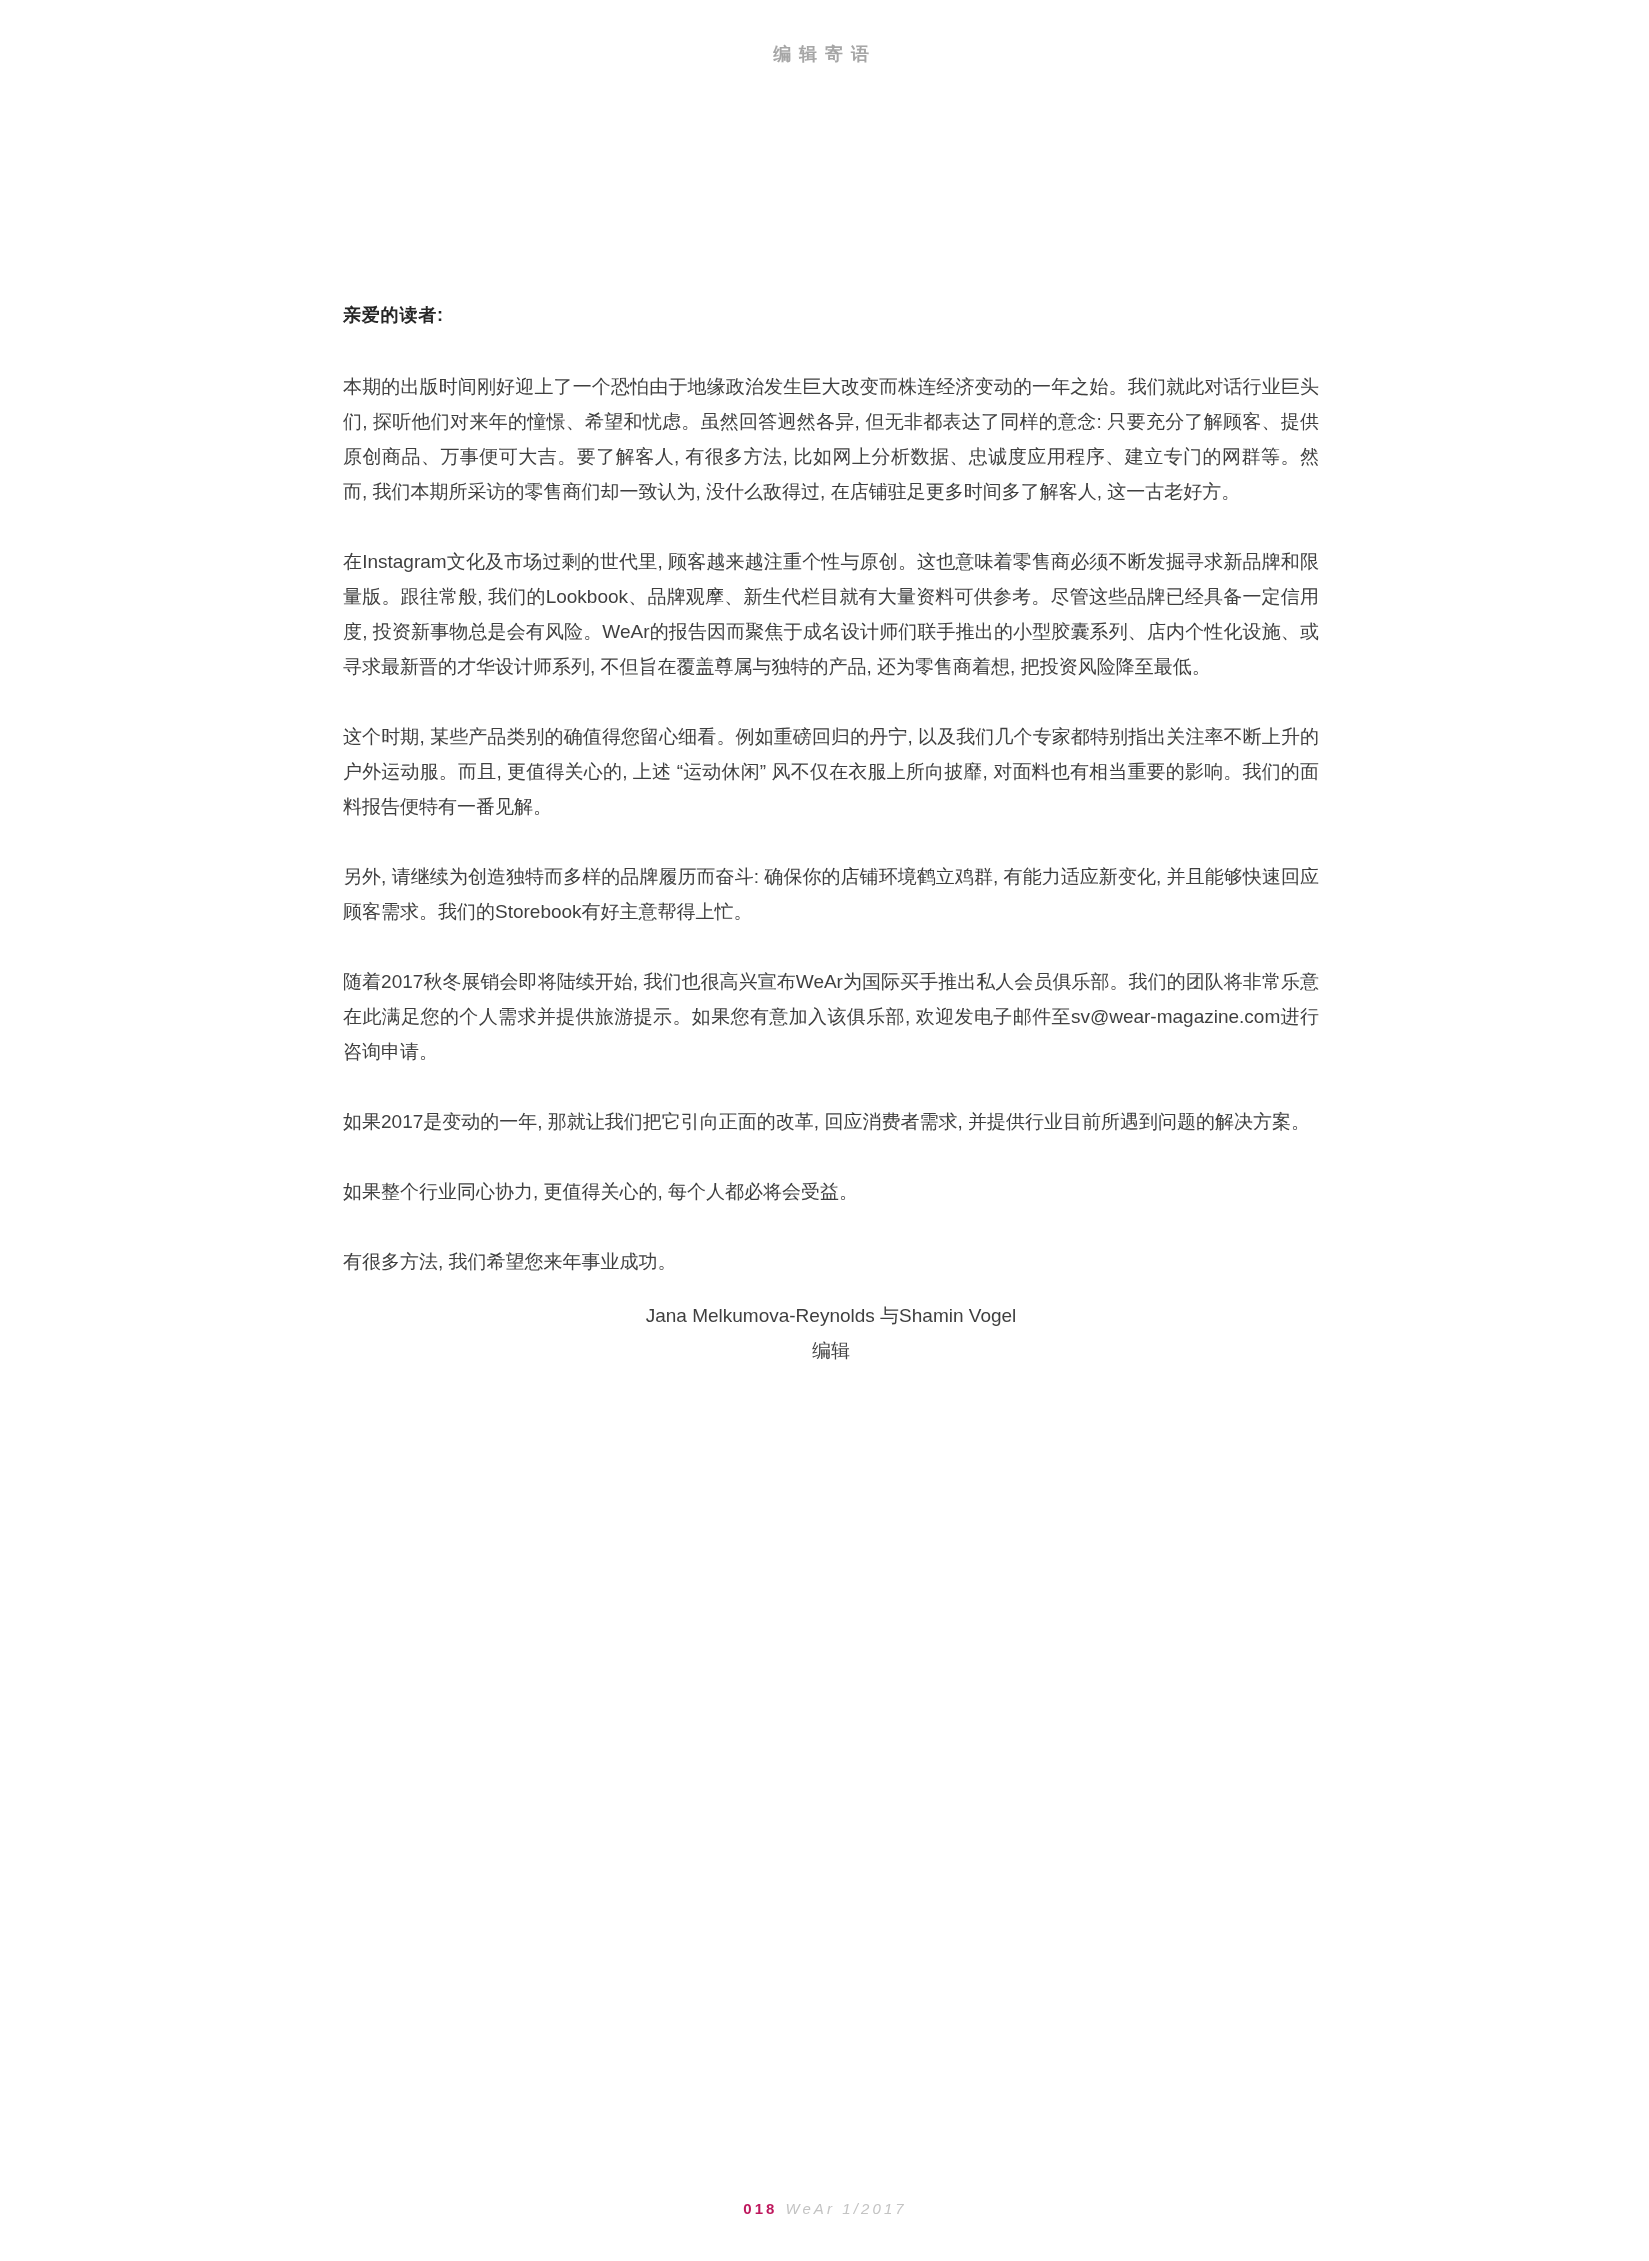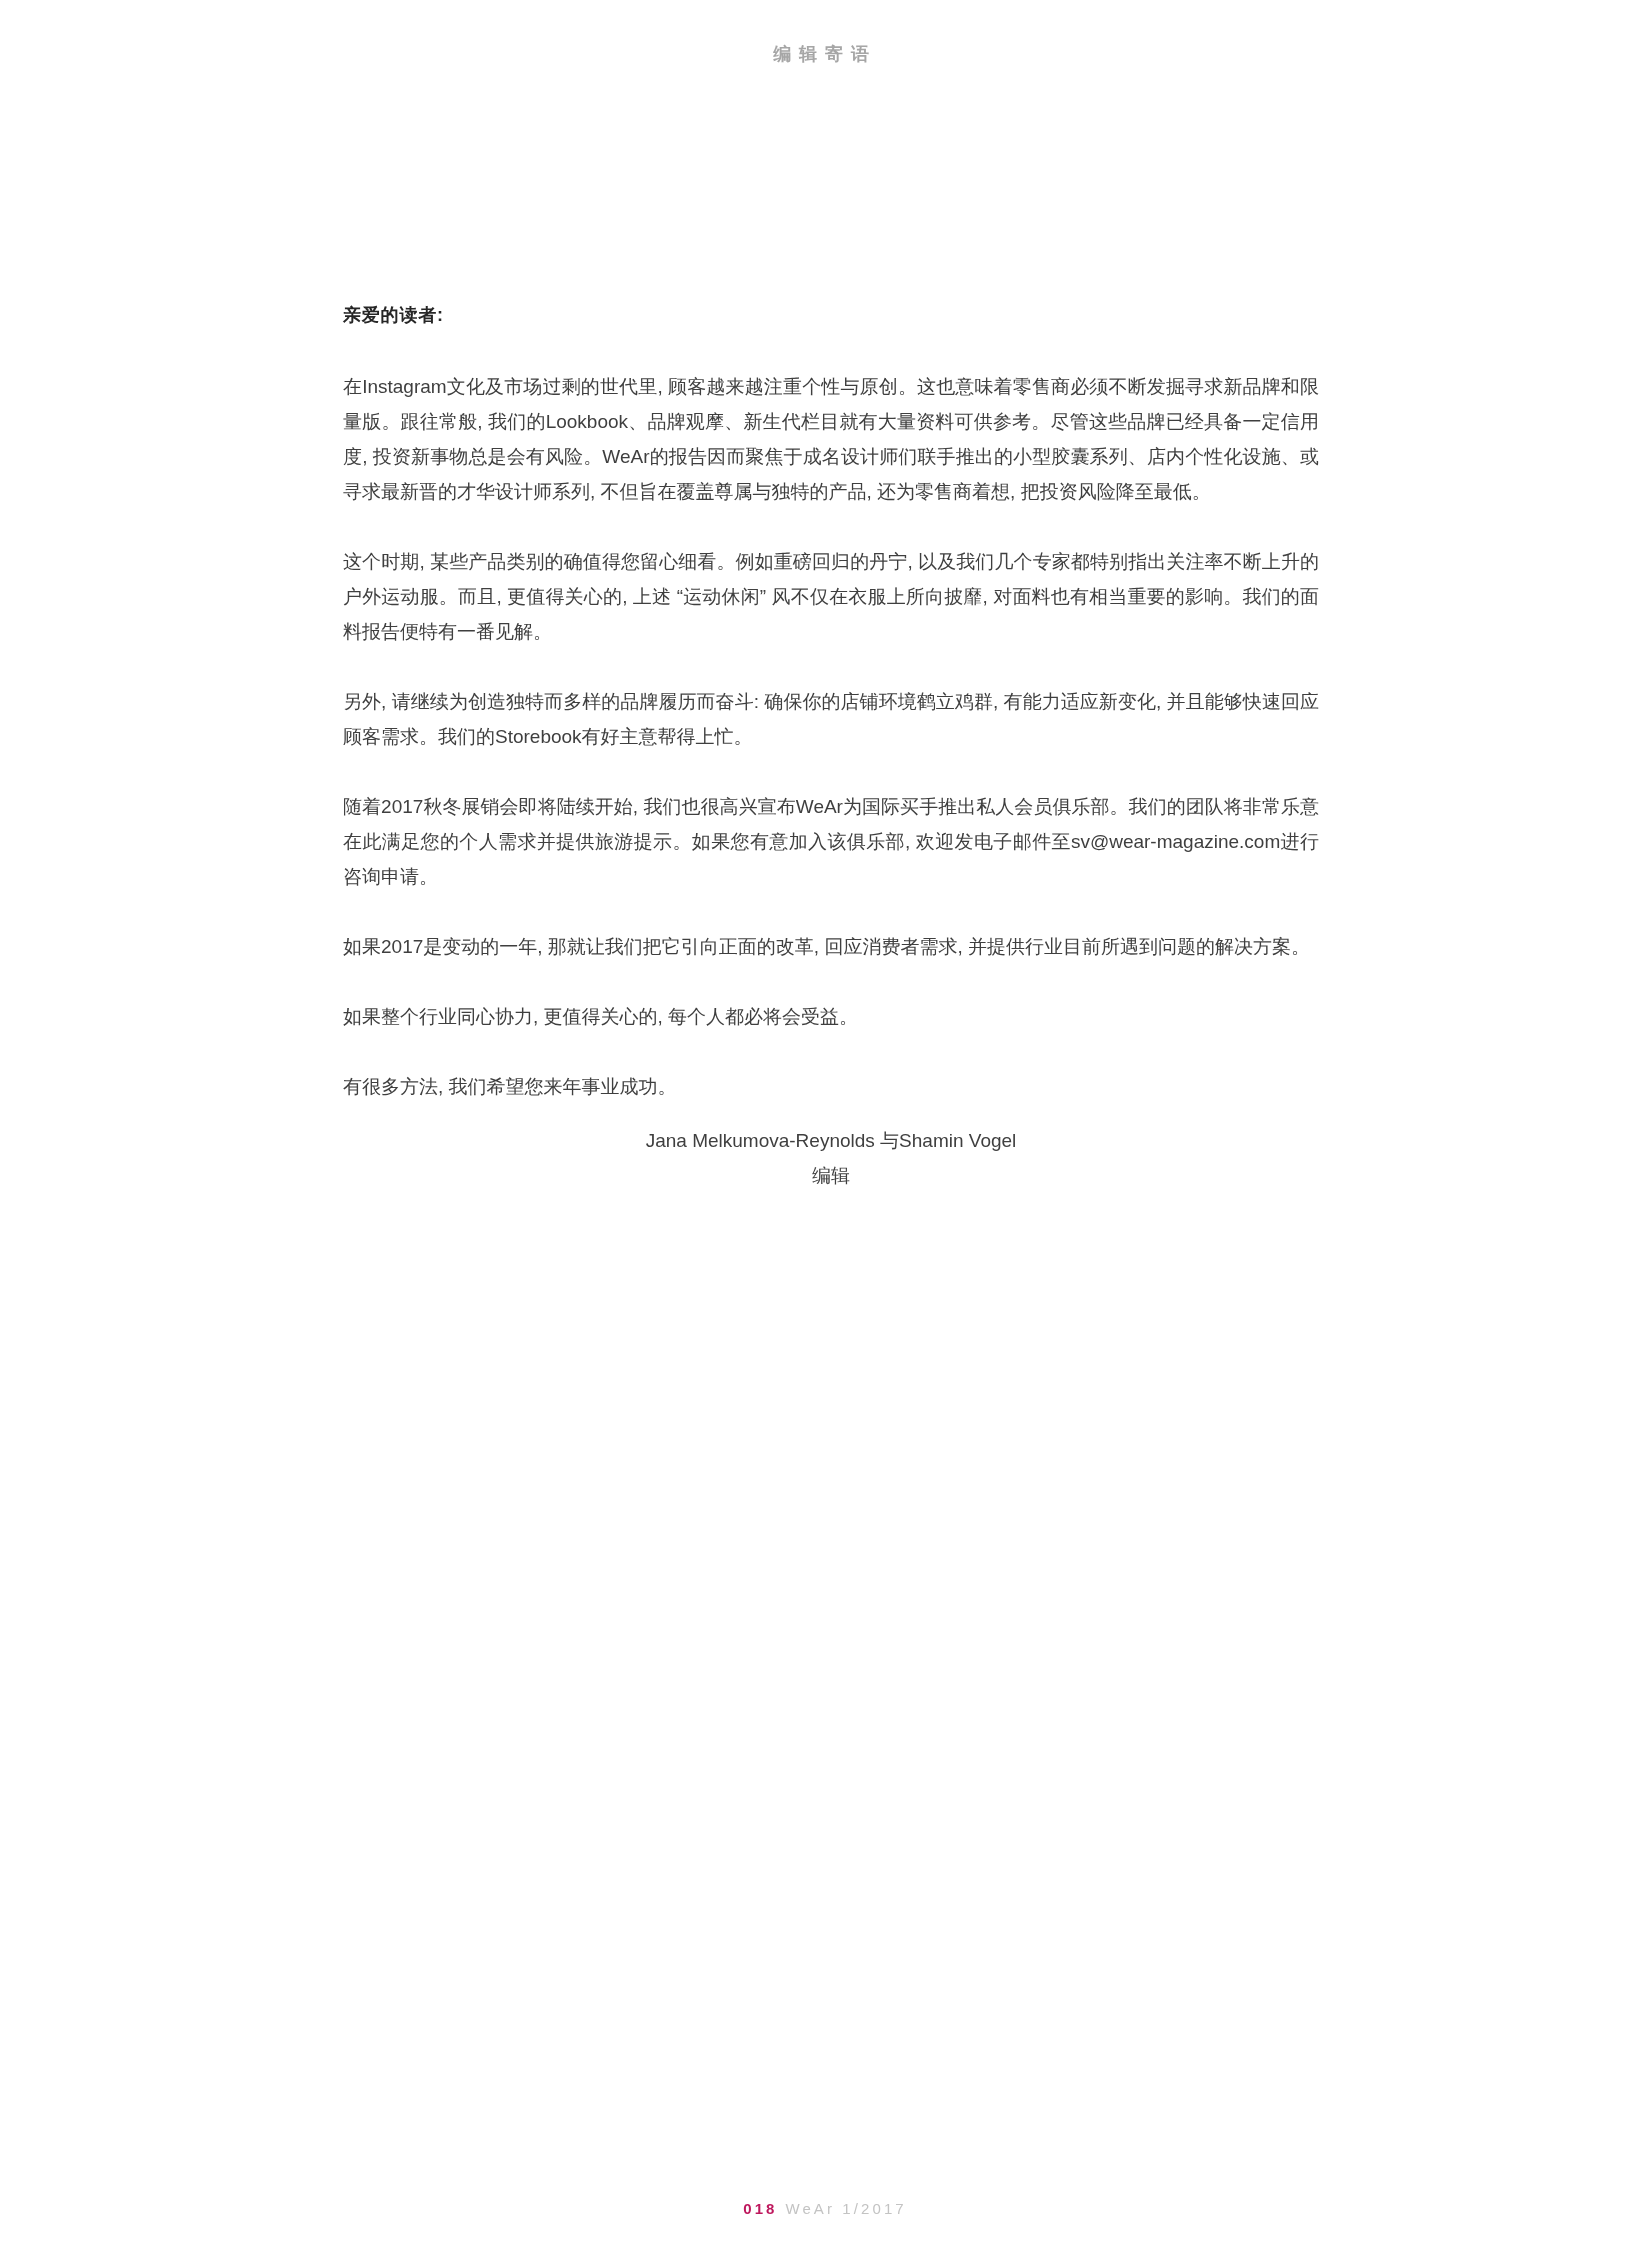--- a/index.html
+++ b/index.html
@@ -64,31 +64,33 @@
     font-size: 15px;
     letter-spacing: 3.1px;
   }
   .page-footer .page-num {
     font-weight: 700;
     color: #be185d;
     margin-right: 7.9px;
   }
   .page-footer .issue {
     color: #c3c3c3;
+    font-style: italic;
   }
 </style>
 </head>
 <body>
 
 <header class="running-head">编辑寄语</header>
 
 <main class="letter">
 
   <h1 class="salutation">亲爱的读者:</h1>
 
+  <p class="body-par">本期的出版时间刚好迎上了一个恐怕由于地缘政治发生巨大改变而株连经济变动的一年之始。我们就此对话行业巨头们, 探听他们对来年的憧憬、希望和忧虑。虽然回答迥然各异, 但无非都表达了同样的意念: 只要充分了解顾客、提供原创商品、万事便可大吉。要了解客人, 有很多方法, 比如网上分析数据、忠诚度应用程序、建立专门的网群等。然而, 我们本期所采访的零售商们却一致认为, 没什么敌得过, 在店铺驻足更多时间多了解客人, 这一古老好方。</p>
   <p class="body-par">在Instagram文化及市场过剩的世代里, 顾客越来越注重个性与原创。这也意味着零售商必须不断发掘寻求新品牌和限量版。跟往常般, 我们的Lookbook、品牌观摩、新生代栏目就有大量资料可供参考。尽管这些品牌已经具备一定信用度, 投资新事物总是会有风险。WeAr的报告因而聚焦于成名设计师们联手推出的小型胶囊系列、店内个性化设施、或寻求最新晋的才华设计师系列, 不但旨在覆盖尊属与独特的产品, 还为零售商着想, 把投资风险降至最低。</p>
   <p class="body-par">这个时期, 某些产品类别的确值得您留心细看。例如重磅回归的丹宁, 以及我们几个专家都特别指出关注率不断上升的户外运动服。而且, 更值得关心的, 上述 “运动休闲” 风不仅在衣服上所向披靡, 对面料也有相当重要的影响。我们的面料报告便特有一番见解。</p>
   <p class="body-par">另外, 请继续为创造独特而多样的品牌履历而奋斗: 确保你的店铺环境鹤立鸡群, 有能力适应新变化, 并且能够快速回应顾客需求。我们的Storebook有好主意帮得上忙。</p>
   <p class="body-par">随着2017秋冬展销会即将陆续开始, 我们也很高兴宣布WeAr为国际买手推出私人会员俱乐部。我们的团队将非常乐意在此满足您的个人需求并提供旅游提示。如果您有意加入该俱乐部, 欢迎发电子邮件至sv@wear-magazine.com进行咨询申请。</p>
   <p class="body-par">如果2017是变动的一年, 那就让我们把它引向正面的改革, 回应消费者需求, 并提供行业目前所遇到问题的解决方案。</p>
   <p class="body-par">如果整个行业同心协力, 更值得关心的, 每个人都必将会受益。</p>
   <p class="body-par">有很多方法, 我们希望您来年事业成功。</p>
 
   <div class="signature">
     <div>Jana Melkumova-Reynolds 与Shamin Vogel</div>

